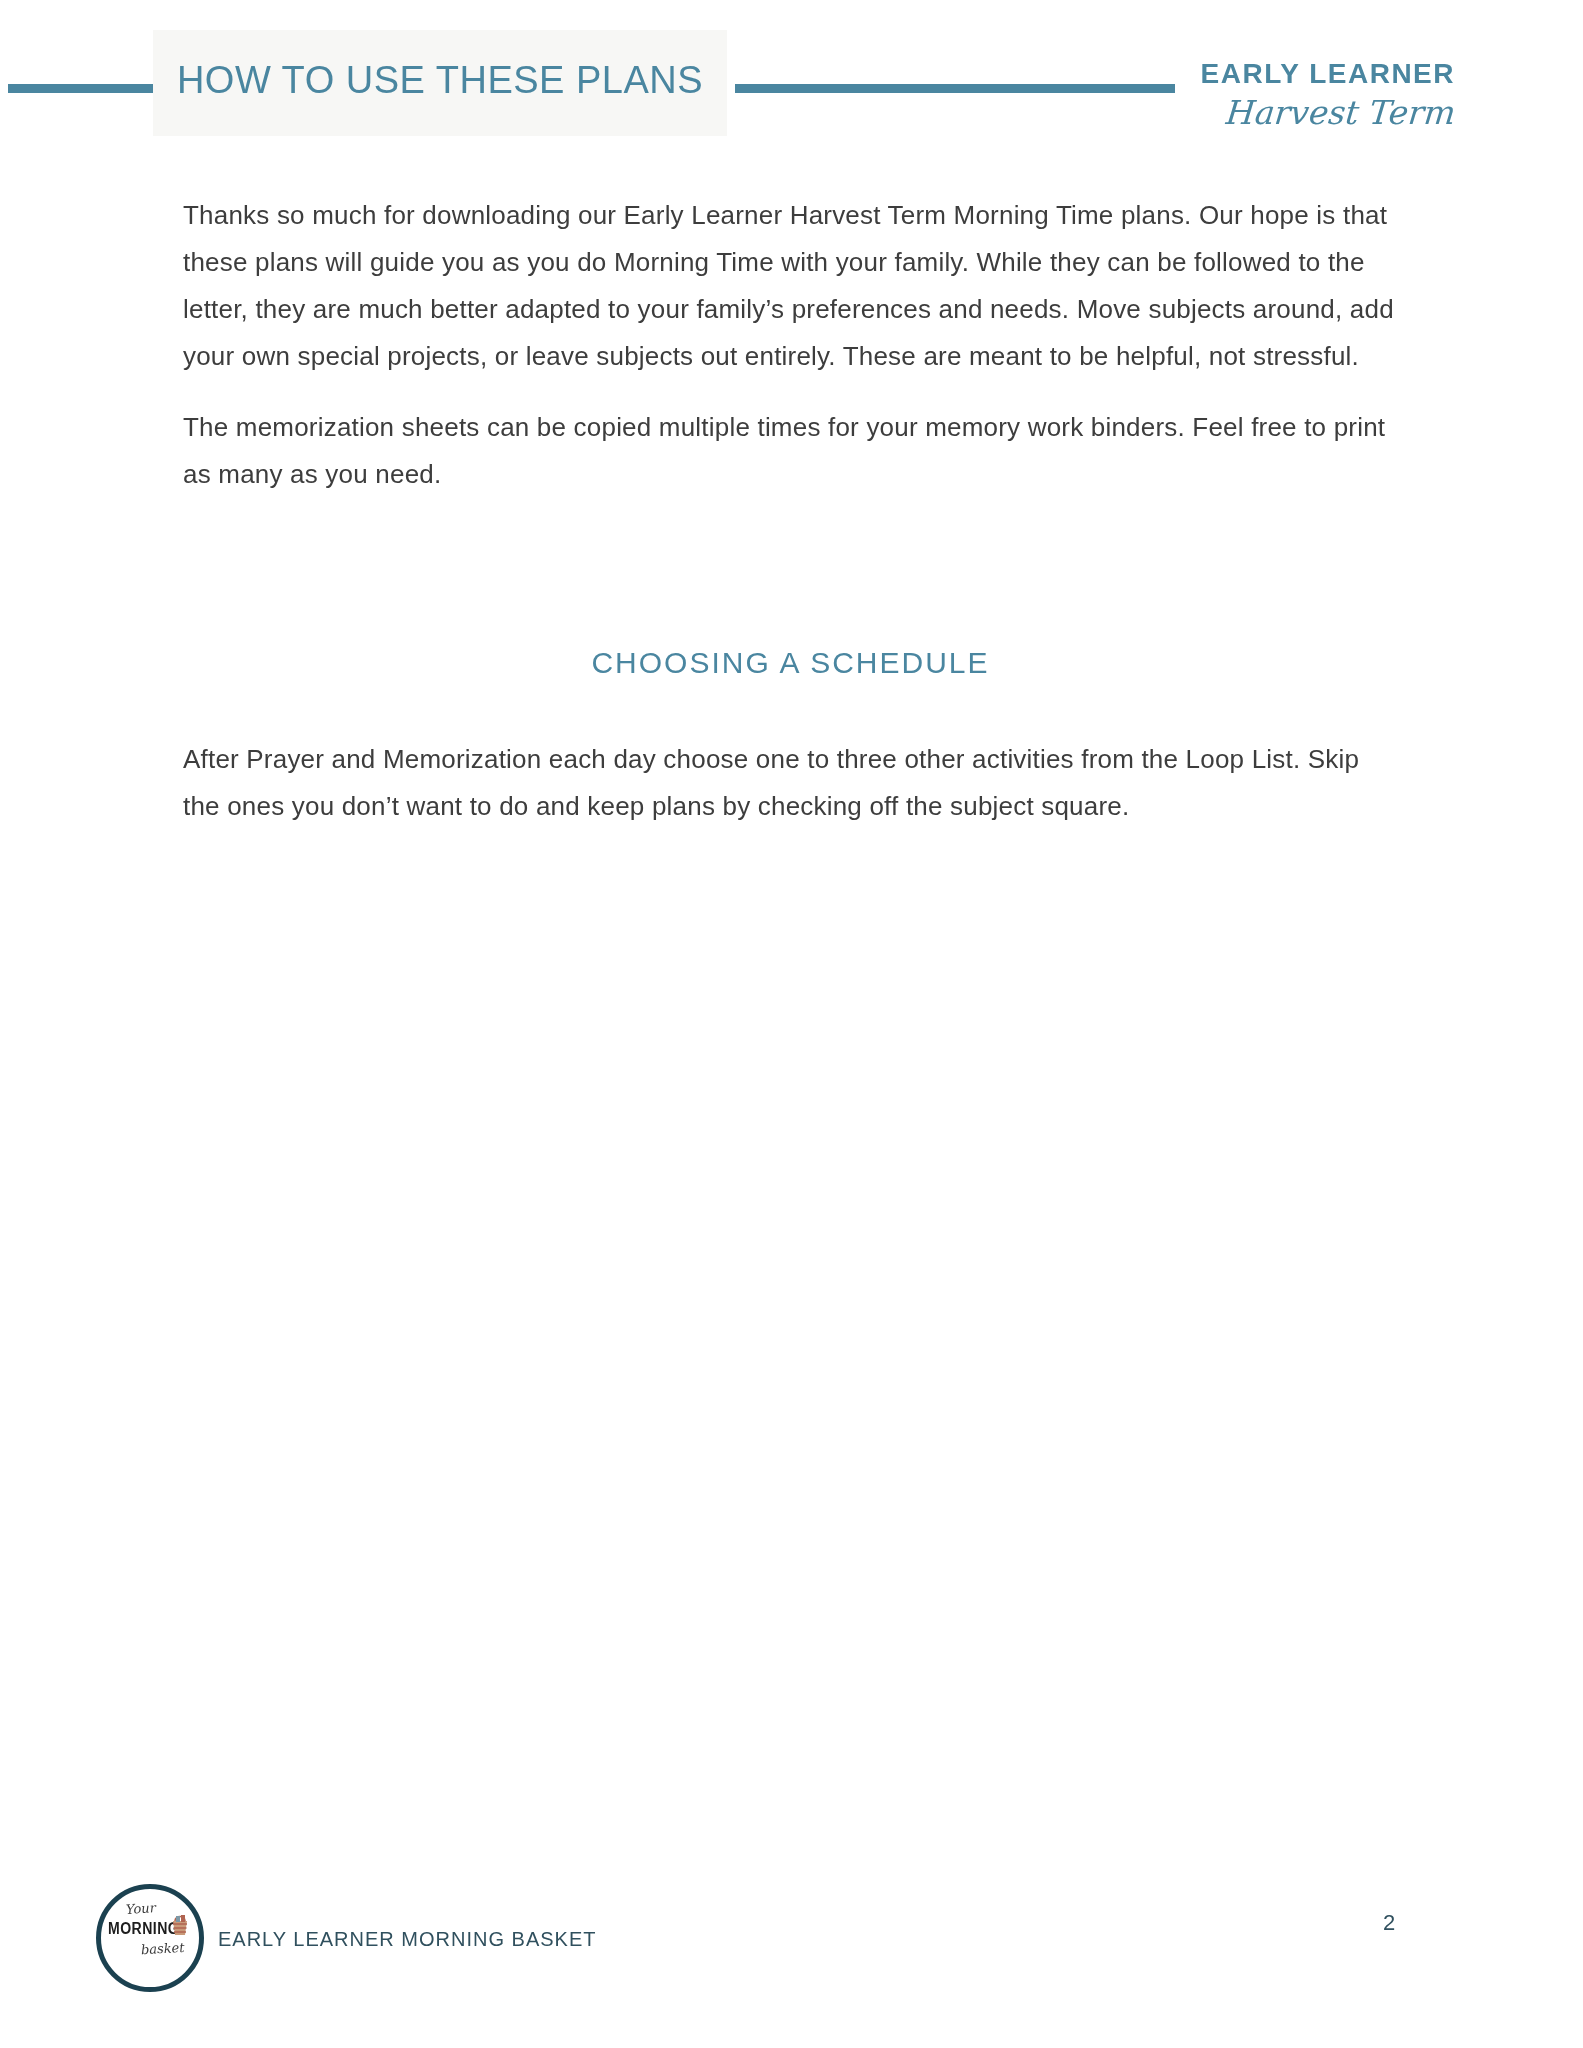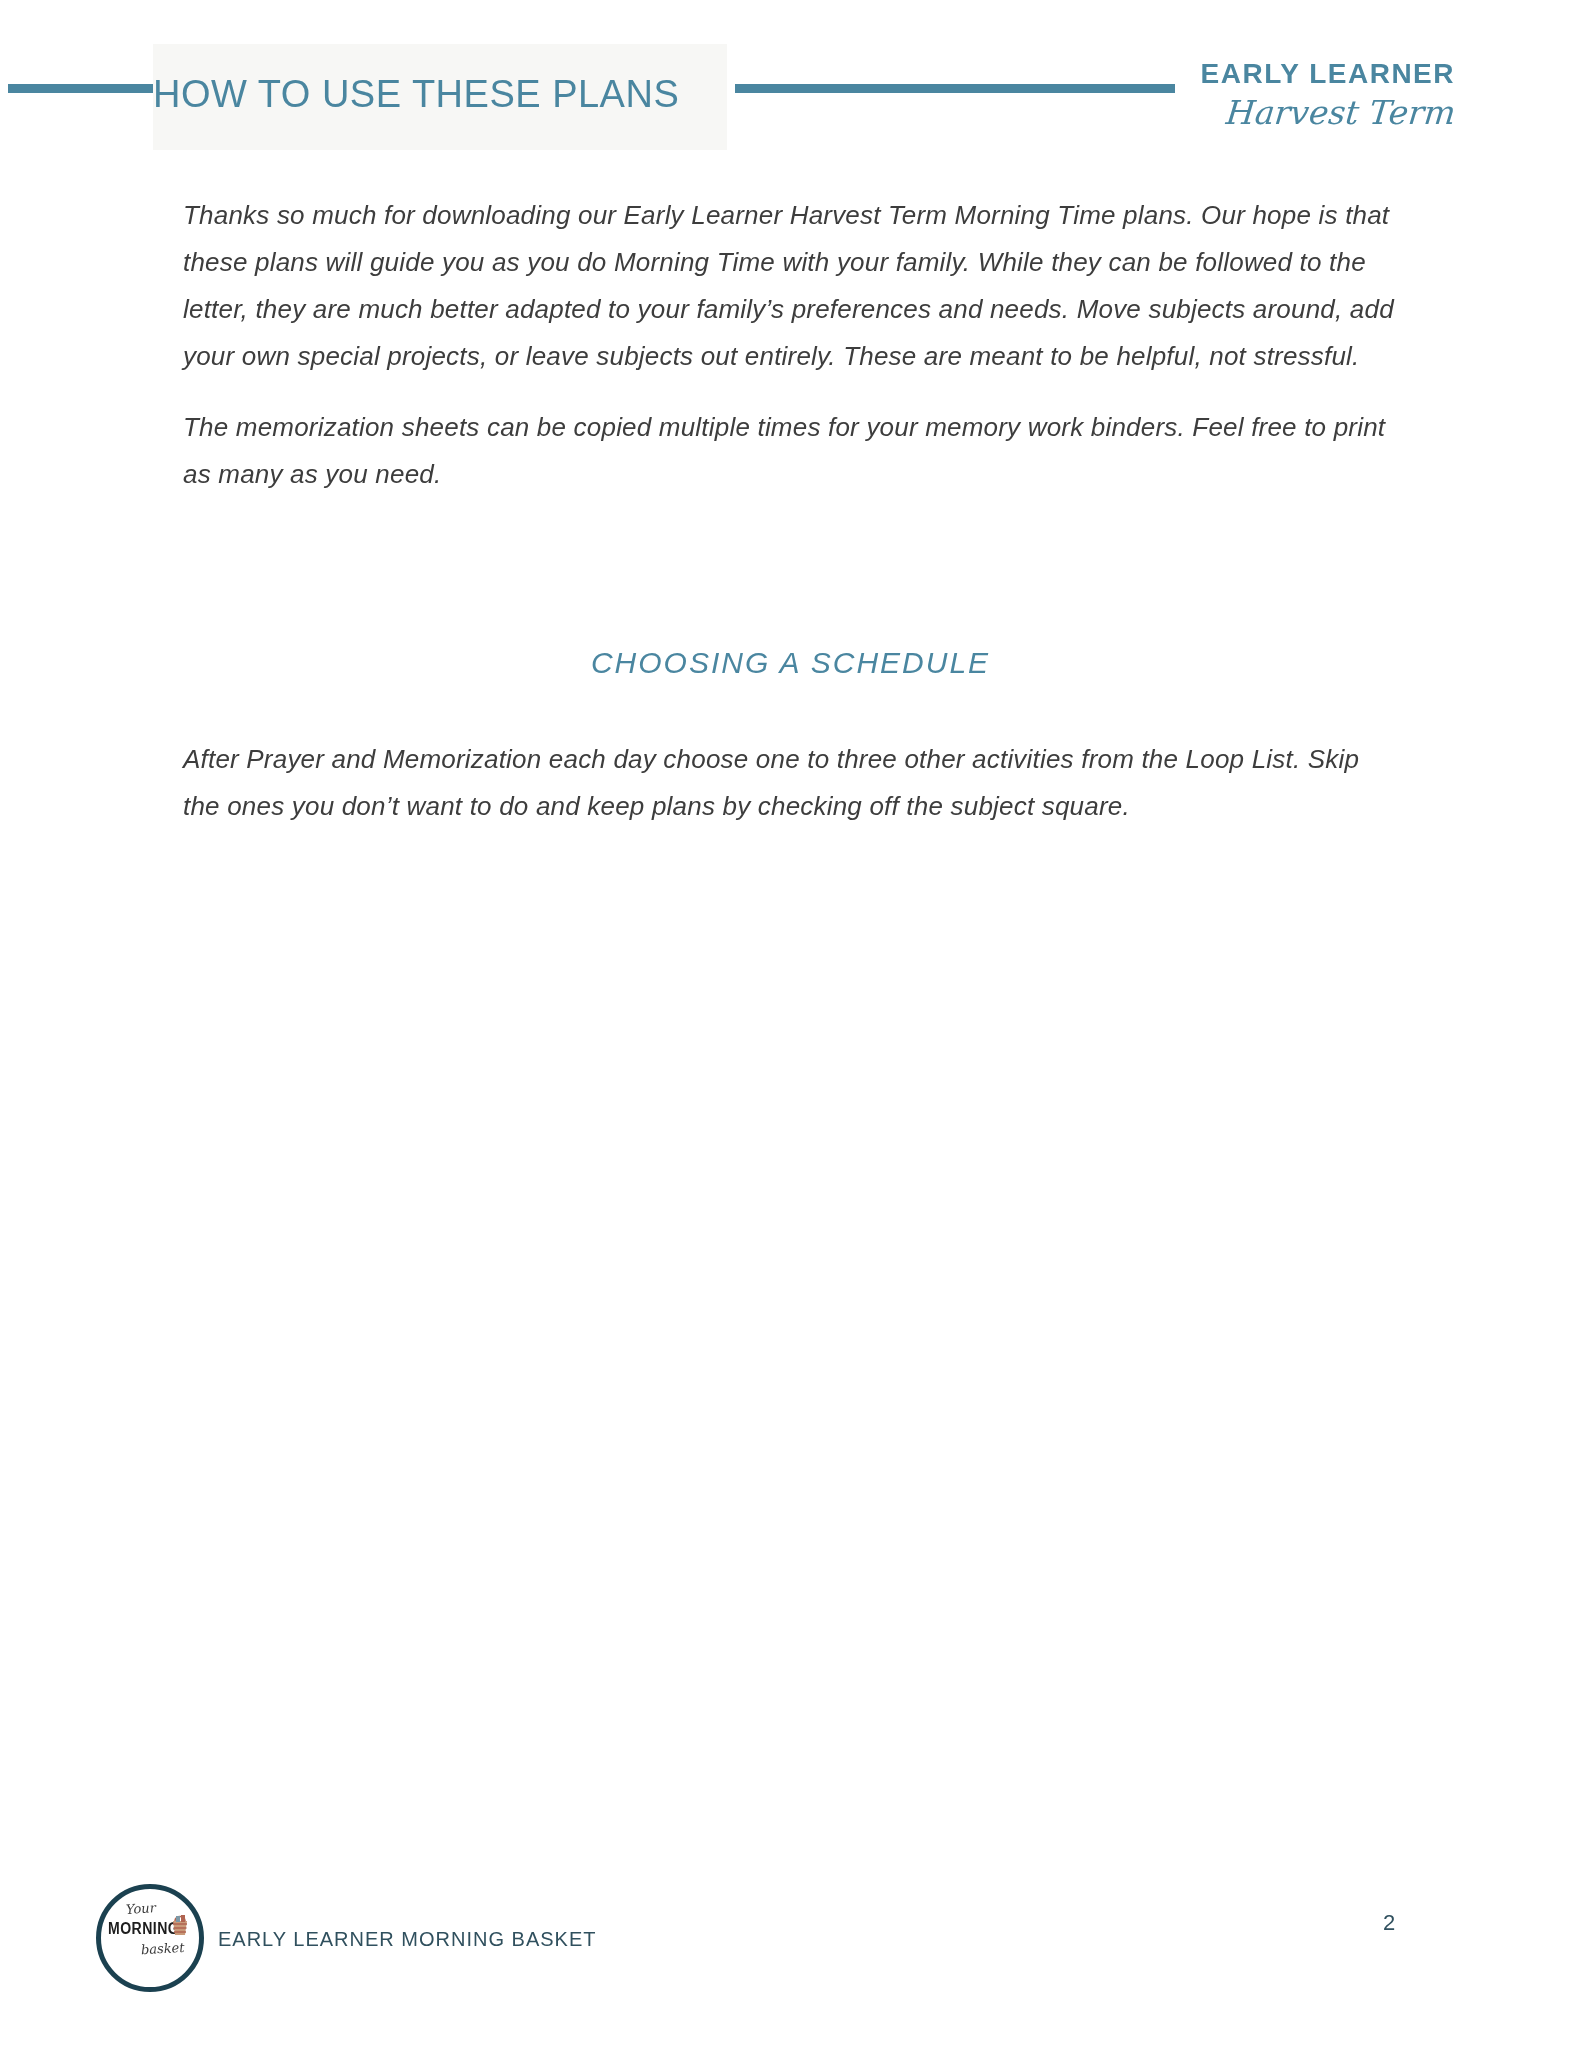--- a/index.html
+++ b/index.html
@@ -21,23 +21,23 @@
     margin:0 auto;
     font-family:"Liberation Sans",sans-serif;
     overflow:hidden;
   }
 
   
   .rule{position:absolute;height:9px;background:var(--rule-teal);}
   .rule-left{left:8px;top:84px;width:152px;}
   .rule-right{left:735px;top:84px;width:440px;}
   .title-box{
-    position:absolute;left:153px;top:44px;width:574px;height:106px;
+    position:absolute;left:153px;top:30px;width:574px;height:106px;
     background:var(--title-box-bg);
-    display:flex;align-items:center;justify-content:flex-start;
+    display:flex;align-items:center;justify-content:center;
     padding-bottom:6px;
   }
   .page-title{
     font-size:38px;font-weight:400;letter-spacing:0.5px;
     color:var(--accent-teal);white-space:nowrap;
   }
   .brand{
     position:absolute;right:128px;top:58px;text-align:right;
     color:var(--accent-teal);
   }
@@ -50,21 +50,20 @@
     transform:skewX(-6deg);
     white-space:nowrap;
   }
 
   
   .content{
     position:absolute;left:183px;top:192px;width:1215px;
     color:var(--body-text);
     font-size:26px;line-height:47px;letter-spacing:0.2px;
     font-weight:400;
-    font-style:italic;
   }
   .content p{margin:0 0 24px 0;}
   .section-heading{
     margin-top:143px;margin-bottom:51px;
     text-align:center;
     font-size:30px;line-height:44px;font-weight:400;letter-spacing:2px;
     color:var(--accent-teal);
   }
 
   

